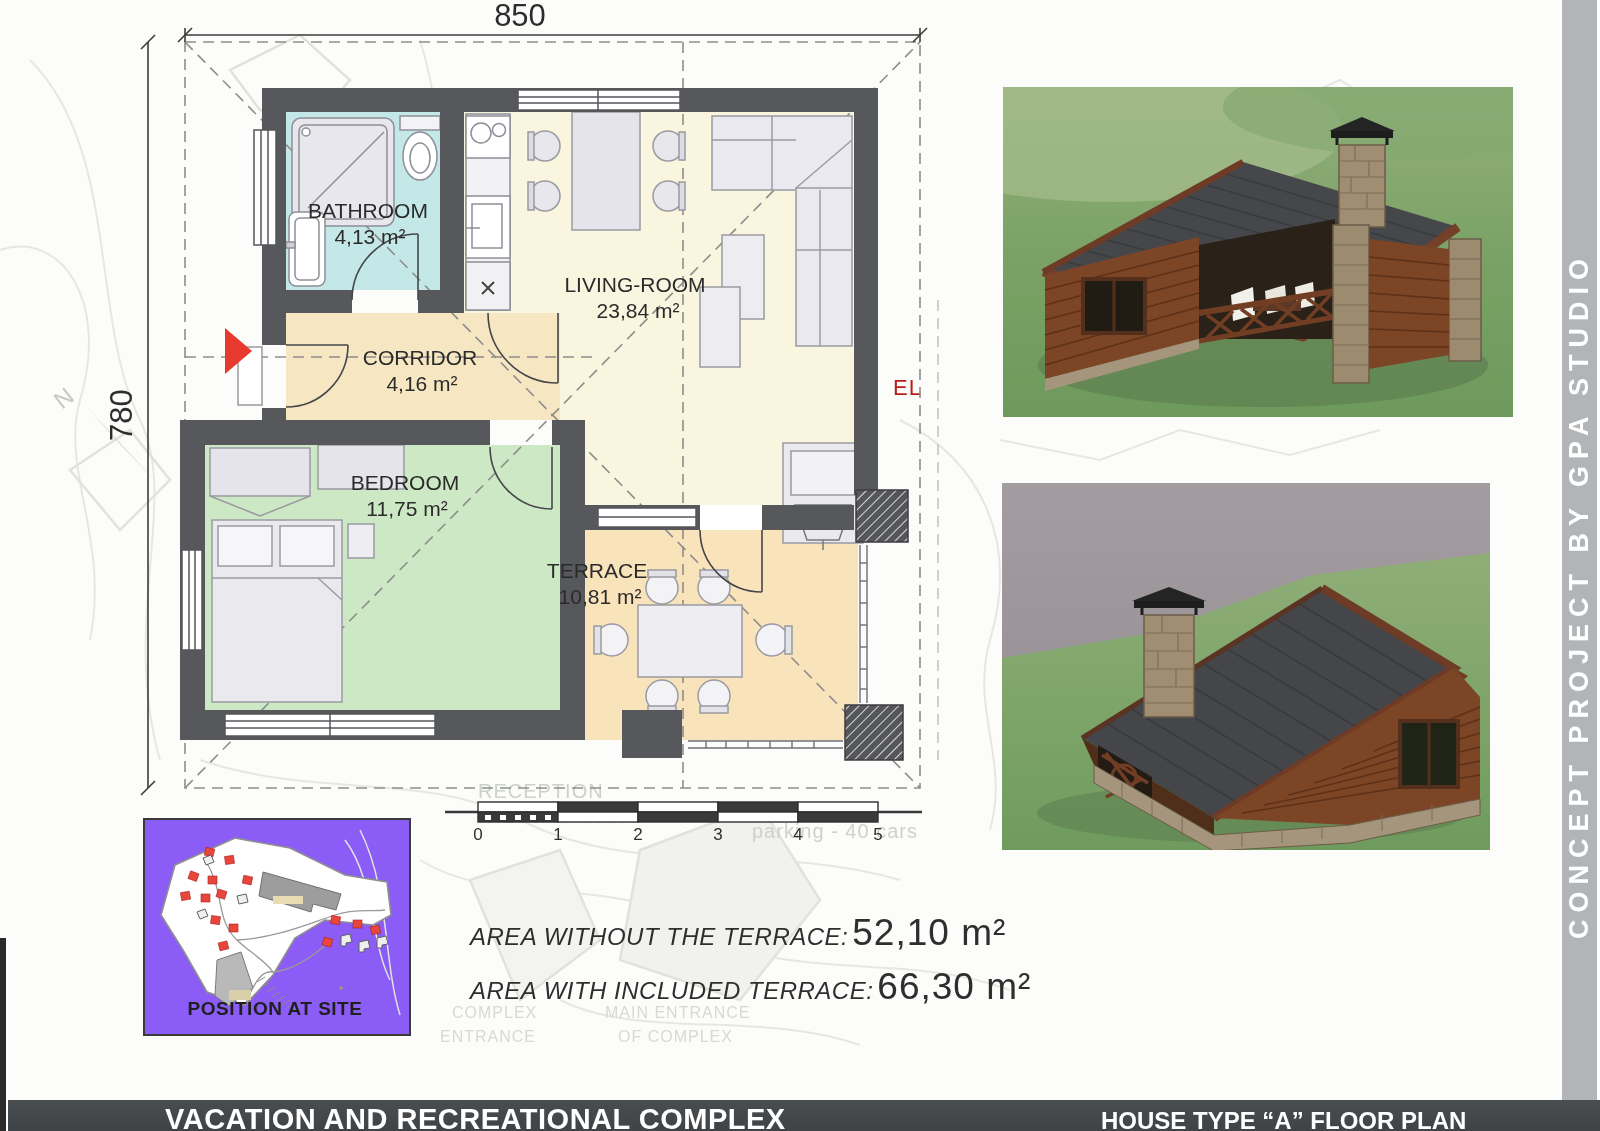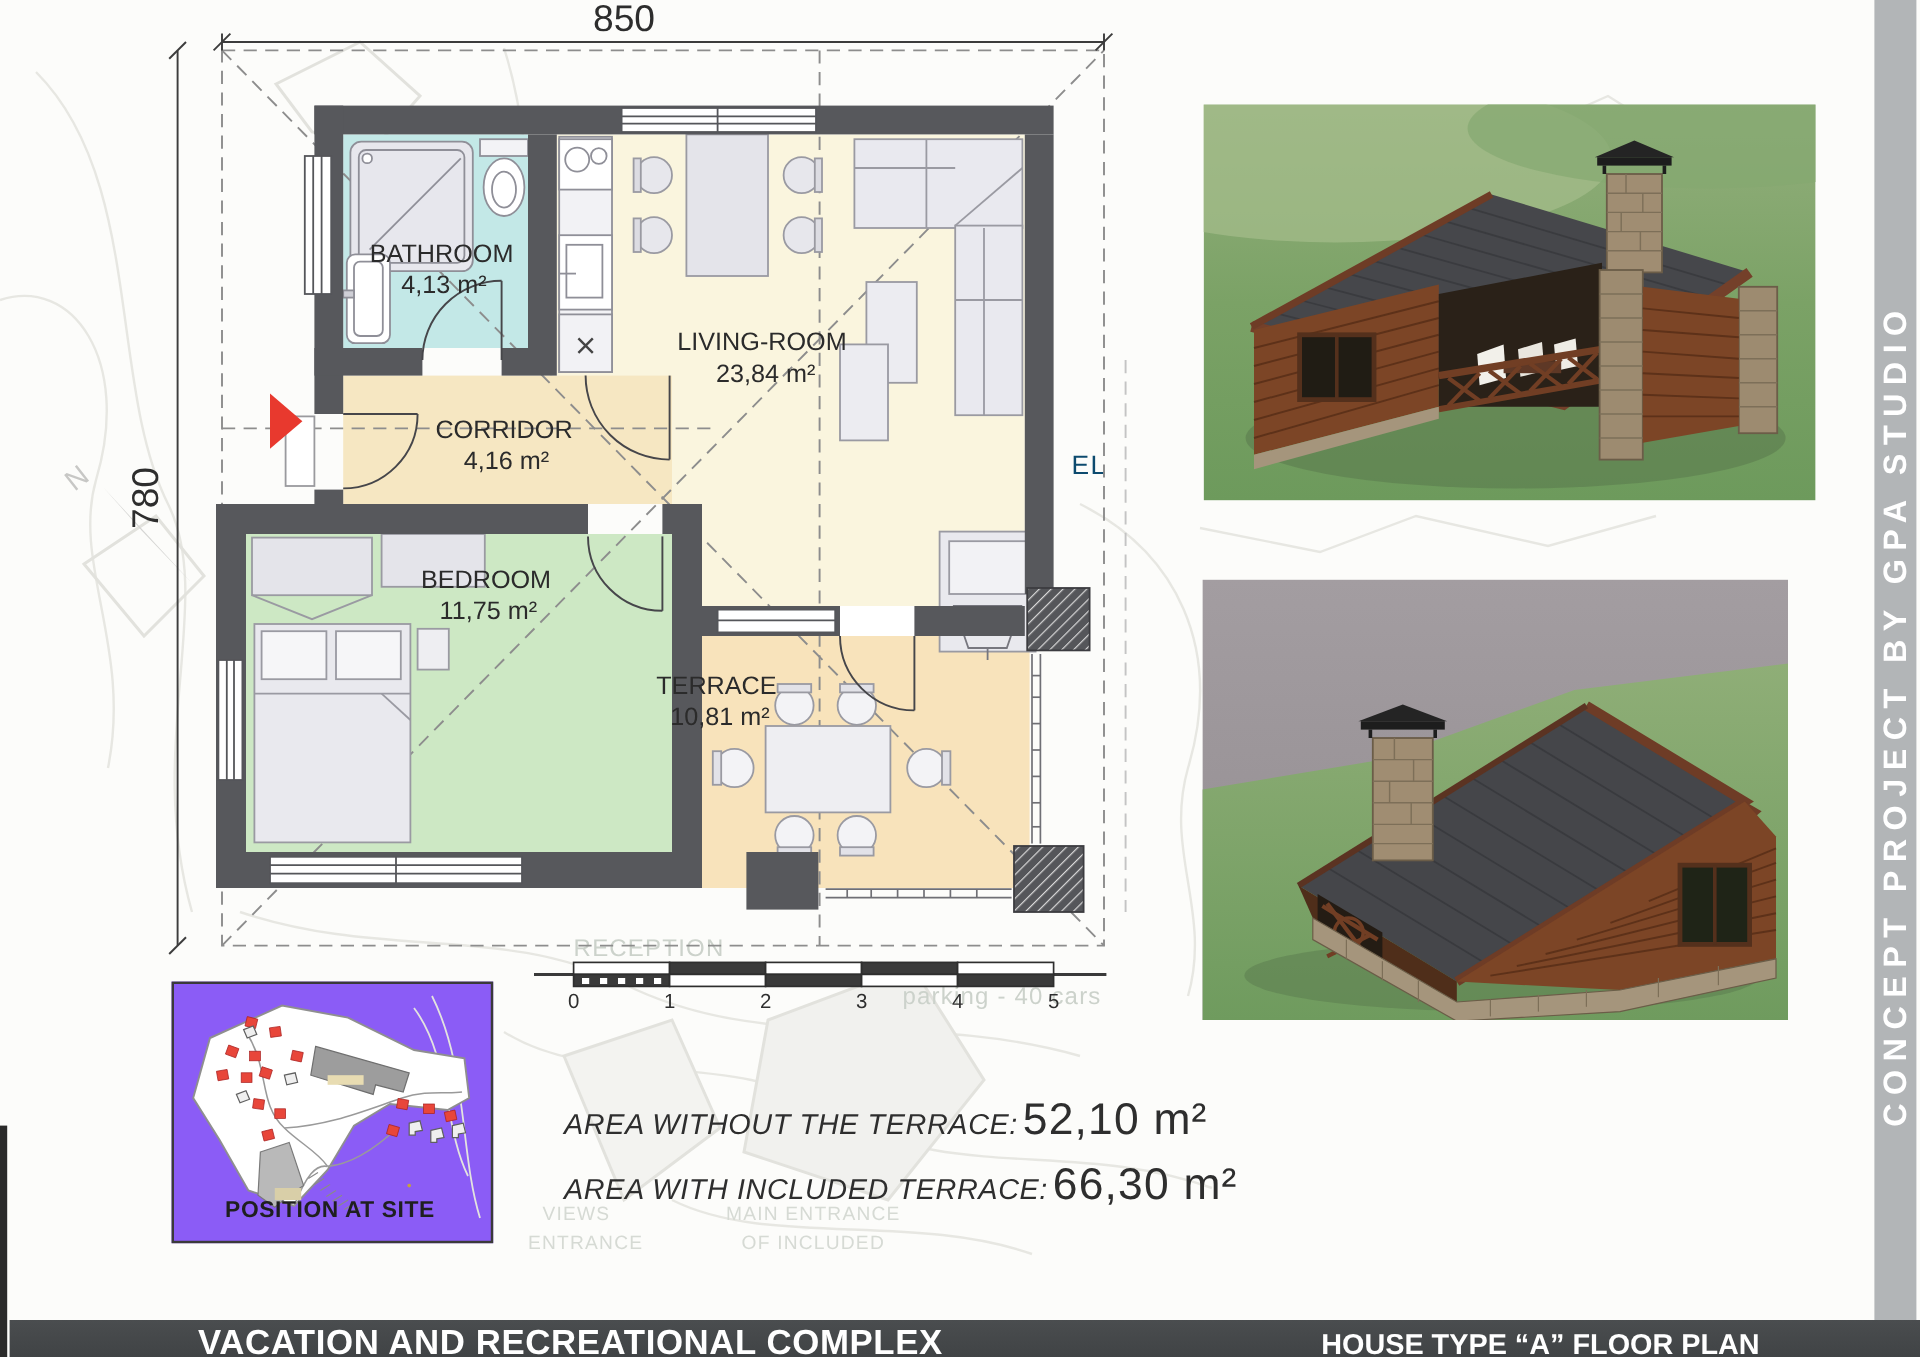--- a/index.html
+++ b/index.html
@@ -71,25 +71,25 @@
 
   <g>
     <polygon points="86,406 160,486 118,442" fill="#d4d4d2"></polygon>
     <text x="62" y="410" font-size="24" fill="#c7c7c5" transform="rotate(-38 62 410)">N</text>
   </g>
 </svg>
 
 <div class="abs wm" style="left:478px;top:780px">RECEPTION</div>
 <div class="abs wm" style="left:486px;top:805px">RESTAURANT</div>
 <div class="abs wm" style="left:752px;top:820px">parking - 40 cars</div>
-<div class="abs wm small" style="left:452px;top:1004px">VIEWS</div>
+<div class="abs wm small" style="left:452px;top:1004px">COMPLEX</div>
 <div class="abs wm small" style="left:440px;top:1028px">ENTRANCE</div>
 <div class="abs wm small" style="left:605px;top:1004px">MAIN ENTRANCE</div>
-<div class="abs wm small" style="left:618px;top:1028px">OF INCLUDED</div>
-<div class="abs wm" style="left:893px;top:375px;font-size:22px;color:#0c4a6e">EL</div>
+<div class="abs wm small" style="left:618px;top:1028px">OF COMPLEX</div>
+<div class="abs wm" style="left:893px;top:375px;font-size:22px;color:#b91c1c">EL</div>
 
 <svg class="abs" style="left:0;top:0" width="960" height="800" viewBox="0 0 960 800">
   <defs>
     <pattern id="hatch" width="7" height="7" patternTransform="rotate(45)" patternUnits="userSpaceOnUse">
       <rect width="7" height="7" fill="#55565a"></rect>
       <line x1="0" y1="0" x2="0" y2="7" stroke="#d8d8d8" stroke-width="2"></line>
     </pattern>
   </defs>
 
   <g>

